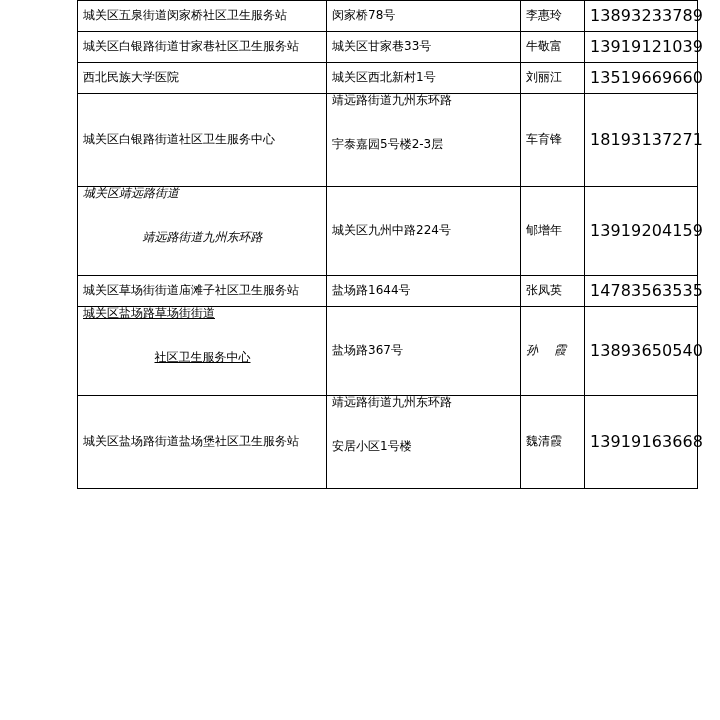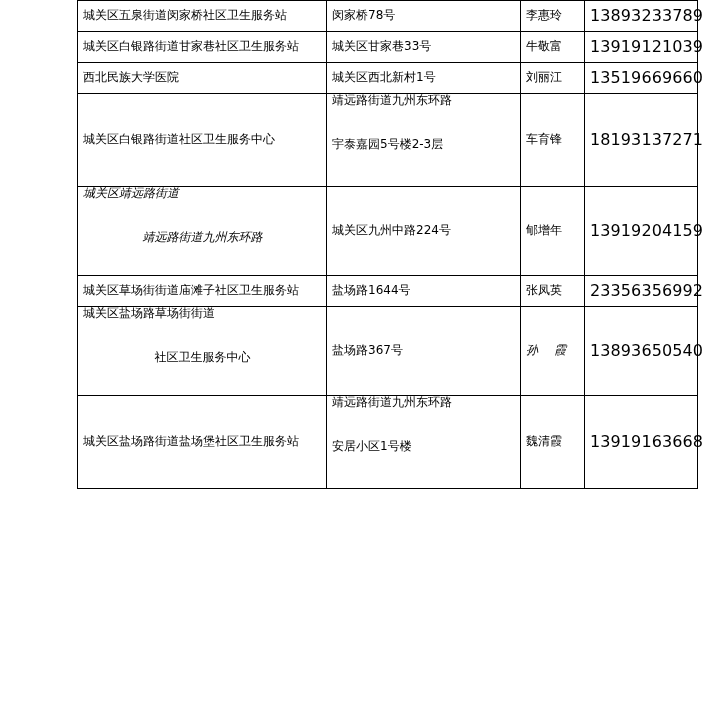--- a/index.html
+++ b/index.html
@@ -186,28 +186,28 @@
         <td>
             <div class="cell org">城关区草场街街道庙滩子社区卫生服务站</div>
           </td>
         <td>
             <div class="cell addr">盐场路1644号</div>
           </td>
         <td>
             <div class="cell name">张凤英</div>
           </td>
         <td>
-            <div class="cell phone">23356356992</div>
+            <div class="cell phone">14783563535</div>
           </td>
       </tr>
 
 
 
       <tr class="h88">
-        <td style="vertical-align:top;">
+        <td style="vertical-align:top;text-decoration:underline;">
           <div class="cell org two-line">
             <span class="ln1">城关区盐场路草场街街道</span>
             <span class="ln2">社区卫生服务中心</span>
           </div>
         </td>
         <td>
             <div class="cell addr">盐场路367号</div>
           </td>
         <td>
           <div class="cell name">

